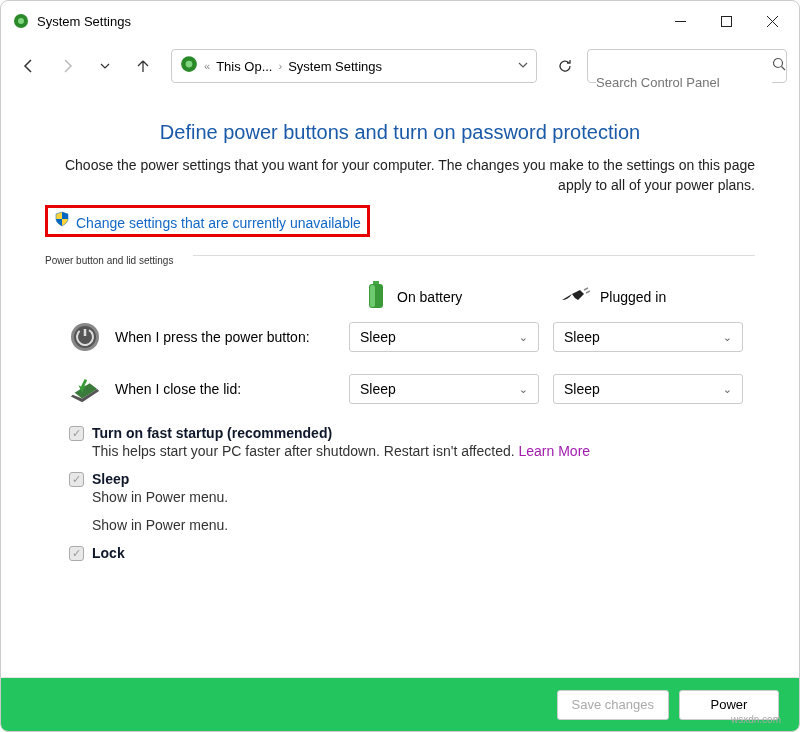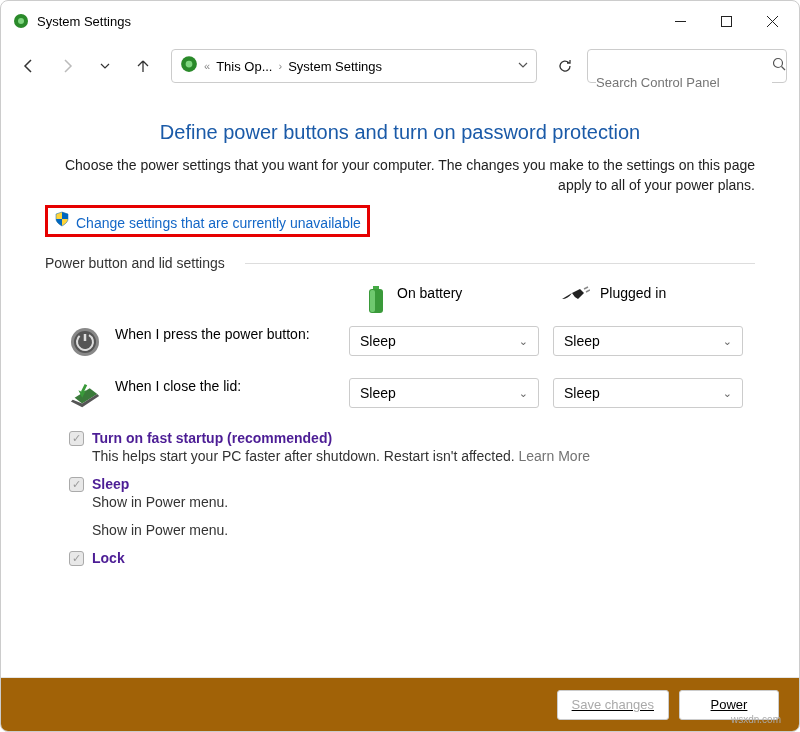--- a/index.html
+++ b/index.html
@@ -14,37 +14,37 @@
     .breadcrumb { flex: 1; height: 34px; border: 1px solid #ccc; border-radius: 4px; display: flex; align-items: center; padding: 0 8px; gap: 6px; margin: 0 6px; }
     .breadcrumb .crumb { font-size: 13px; cursor: pointer; }
     .breadcrumb .sep { color: #888; font-size: 11px; }
     .search { width: 200px; height: 34px; border: 1px solid #ccc; border-radius: 4px; display: flex; align-items: center; padding: 0 8px; }
     .search input { border: none; outline: none; flex: 1; font-size: 13px; margin-top: 32px; }
     .content { padding: 30px 44px 10px 44px; height: calc(100% - 40px - 50px - 54px); overflow: auto; }
     .heading { color: #1a5aa8; font-size: 20px; font-weight: 400; margin-bottom: 12px; text-align: center; }
     .intro { font-size: 14px; color: #222; margin-bottom: 10px; line-height: 1.4; text-align: right; }
     .uac-link-box { display: inline-flex; align-items: flex-end; gap: 6px; border: 3px solid #e60000; padding: 3px 6px; margin-bottom: 18px; }
     .uac-link-box a { color: #1367c7; font-size: 14px; text-decoration: none; cursor: pointer; }
-    .section-title { font-size: 14px; color: #333; display: flex; align-items: center; gap: 20px; margin-bottom: 14px; }
+    .section-title { font-size: 10px; color: #333; display: flex; align-items: flex-start; gap: 20px; margin-bottom: 14px; }
     .section-title .line { flex: 1; height: 1px; background: #ddd; }
     .headers-row { display: flex; margin-left: 320px; margin-bottom: 8px; }
-    .header-col { width: 200px; display: flex; align-items: flex-start; gap: 10px; font-size: 14px; }
-    .setting-row { display: flex; align-items: flex-start; margin-left: 24px; margin-bottom: 20px; gap: 14px; }
+    .header-col { width: 200px; display: flex; align-items: center; gap: 10px; font-size: 14px; }
+    .setting-row { display: flex; align-items: center; margin-left: 24px; margin-bottom: 20px; gap: 14px; }
     .setting-row .row-icon { width: 32px; height: 32px; display: flex; align-items: center; justify-content: center; }
     .setting-row .row-label { width: 220px; font-size: 14px; }
     .dropdown { width: 190px; height: 30px; border: 1px solid #ccc; border-radius: 3px; display: flex; align-items: center; justify-content: space-between; padding: 0 10px; font-size: 14px; background: #fff; cursor: pointer; }
     .dropdown .chev { color: #666; font-size: 11px; }
     .shutdown-item { margin-left: 24px; margin-bottom: 12px; }
     .shutdown-item .chk-row { display: flex; align-items: center; gap: 8px; }
     .shutdown-item .chk { width: 15px; height: 15px; border: 1px solid #aaa; border-radius: 3px; background: #e8e8e8; display: flex; align-items: center; justify-content: center; font-size: 11px; color: #999; }
     .shutdown-item .chk.unchecked { background: #fff; }
-    .shutdown-item .lbl { font-size: 14px; font-weight: 600; color: #4c1d95; }
+    .shutdown-item .lbl { font-size: 14px; font-weight: 600; color: #0f172a; }
     .shutdown-item .desc { font-size: 14px; color: #333; margin-left: 23px; margin-top: 2px; }
-    .shutdown-item .desc a { color: #737373; text-decoration: none; }
-    .footer { position: absolute; bottom: 0; left: 0; right: 0; height: 54px; border-top: 1px solid #e5e5e5; display: flex; align-items: center; justify-content: flex-end; padding: 16px 20px; gap: 10px; background: #a16207; text-decoration: underline; }
+    .shutdown-item .desc a { color: #a21caf; text-decoration: none; }
+    .footer { position: absolute; bottom: 0; left: 0; right: 0; height: 54px; border-top: 1px solid #e5e5e5; display: flex; align-items: center; justify-content: flex-end; padding: 16px 20px; gap: 10px; background: #22c55e; }
     .footer button { min-width: 100px; height: 30px; border: 1px solid #ccc; border-radius: 3px; background: #fff; font-size: 13px; cursor: pointer; padding: 0 14px; }
     .footer button.disabled { color: #aaa; cursor: default; }
     .watermark { position: absolute; bottom: 6px; right: 18px; font-size: 10px; color: #aaa; }
   </style>
 </head>
 <body>
 
 <div class="titlebar">
   <span class="app-icon">
     <svg viewBox="0 0 16 16" width="16" height="16">

